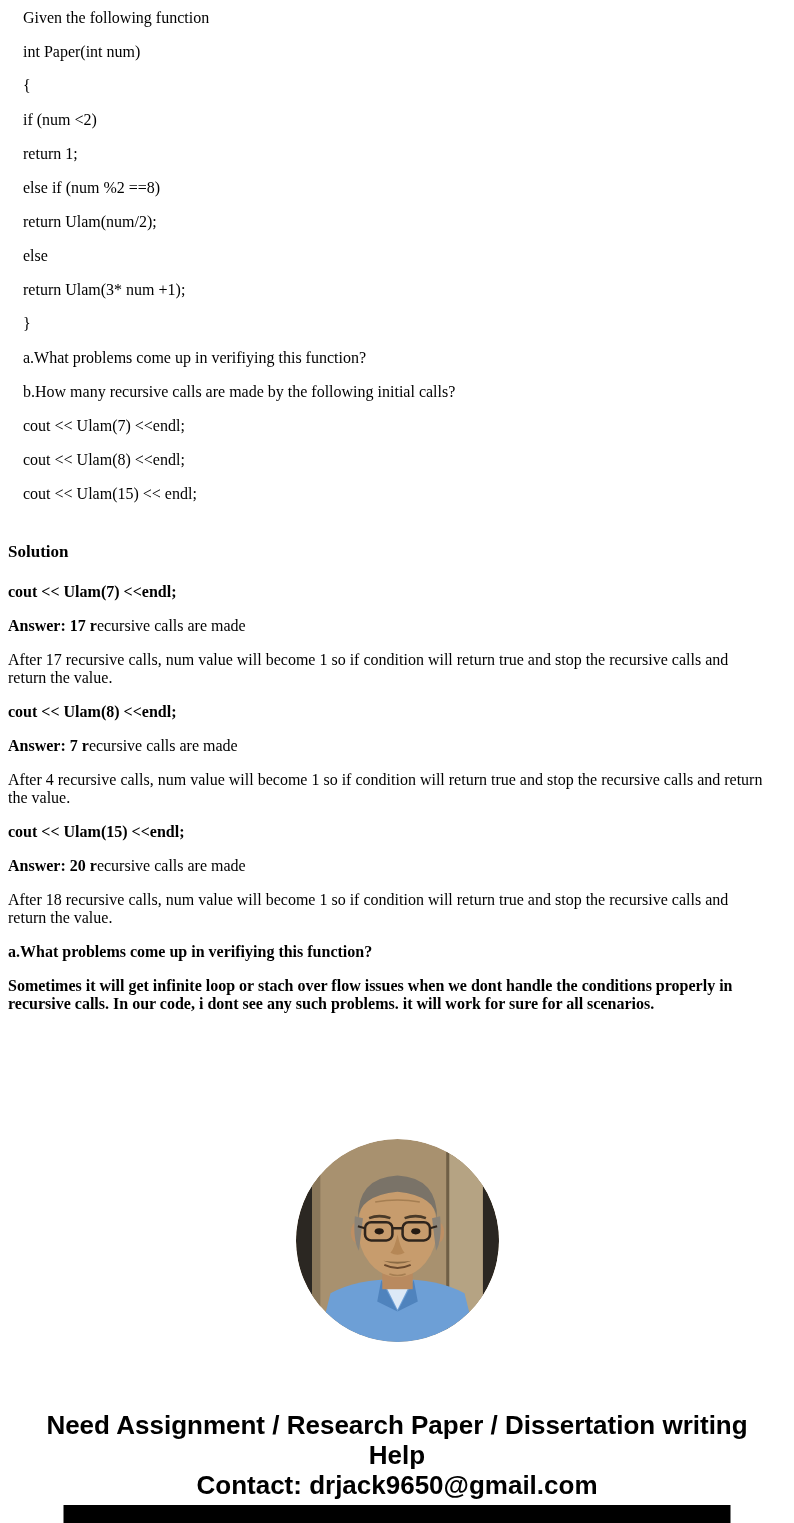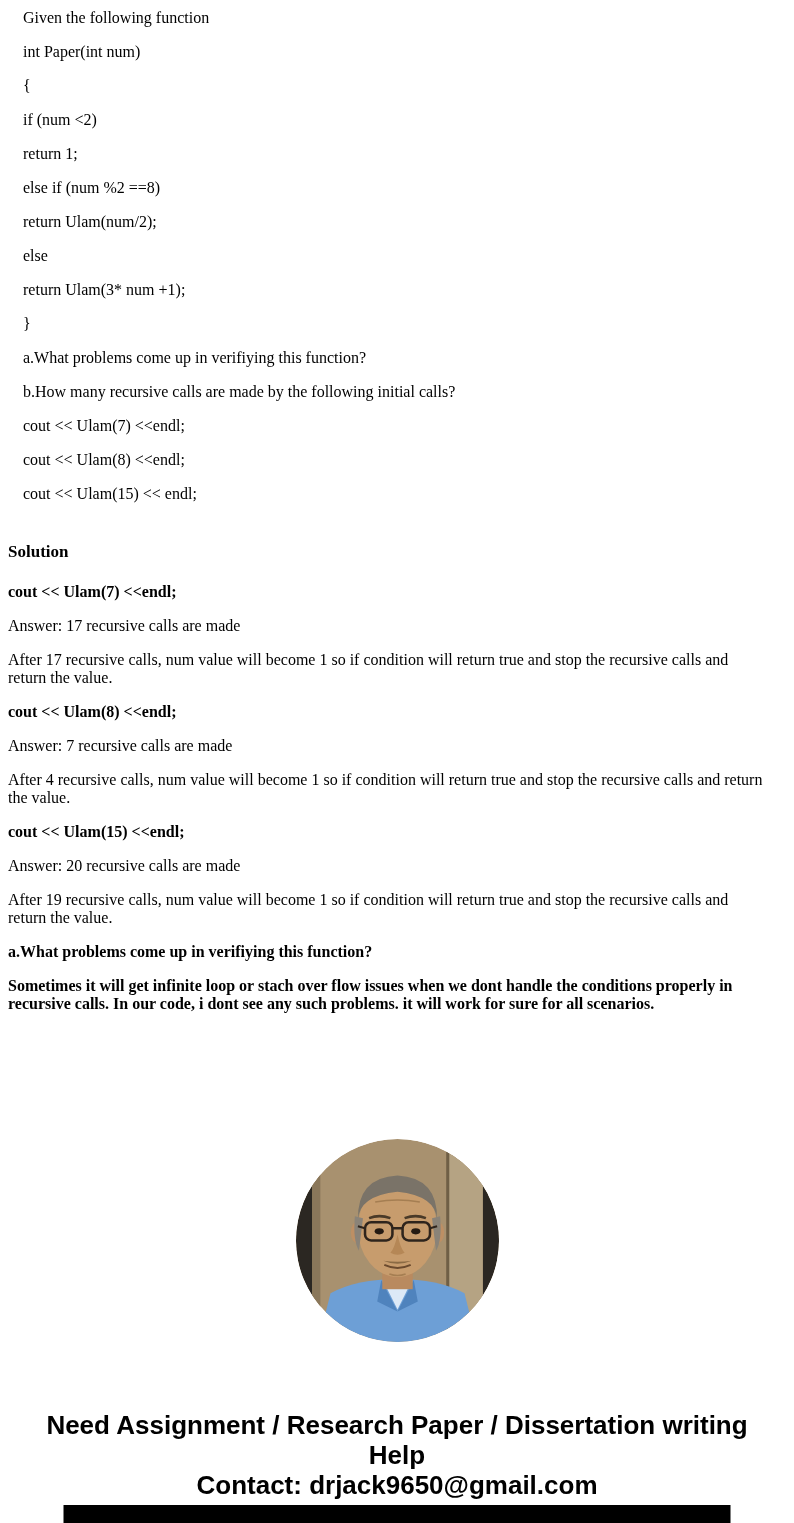--- a/index.html
+++ b/index.html
@@ -30,21 +30,21 @@
     font-size: 16px;
     font-weight: bold;
     line-height: 18px;
     margin: 0 0 16px 0;
   }
   .s-answer {
     font-size: 16px;
     line-height: 18px;
     margin: 0 0 16px 0;
   }
-  .s-answer b { font-weight: normal; }
+  .s-answer b { font-weight: bold; }
   .s-expl {
     font-size: 16px;
     line-height: 18px;
     margin: 0 16px 16px 0;
   }
   .s-bold {
     font-size: 16px;
     font-weight: bold;
     line-height: 18px;
     margin: 0 0 16px 0;
@@ -107,21 +107,21 @@
     <p class="s-call">cout &lt;&lt; Ulam(7) &lt;&lt;endl;</p>
     <p class="s-answer"><b>Answer: 17 r</b><span>ecursive calls are made</span></p>
     <p class="s-expl">After 17 recursive calls, num value will become 1 so if condition will return true and stop the recursive calls and return the value.</p>
 
     <p class="s-call">cout &lt;&lt; Ulam(8) &lt;&lt;endl;</p>
     <p class="s-answer"><b>Answer: 7 r</b><span>ecursive calls are made</span></p>
     <p class="s-expl">After 4 recursive calls, num value will become 1 so if condition will return true and stop the recursive calls and return the value.</p>
 
     <p class="s-call">cout &lt;&lt; Ulam(15) &lt;&lt;endl;</p>
     <p class="s-answer"><b>Answer: 20 r</b><span>ecursive calls are made</span></p>
-    <p class="s-expl">After 19 recursive calls, num value will become 1 so if condition will return true and stop the recursive calls and return the value.</p>
+    <p class="s-expl">After 18 recursive calls, num value will become 1 so if condition will return true and stop the recursive calls and return the value.</p>
 
     <p class="s-bold">a.What problems come up in verifiying this function?</p>
     <p class="s-bold">Sometimes it will get infinite loop or stach over flow issues when we dont handle the conditions properly in recursive calls. In our code, i dont see any such problems. it will work for sure for all scenarios.</p>
   </div>
 
   <div class="avatar-wrap">
     <svg viewBox="0 0 200 200">
       <defs>
         <clipPath id="circleClip">
             <circle cx="100" cy="100" r="100"></circle>

